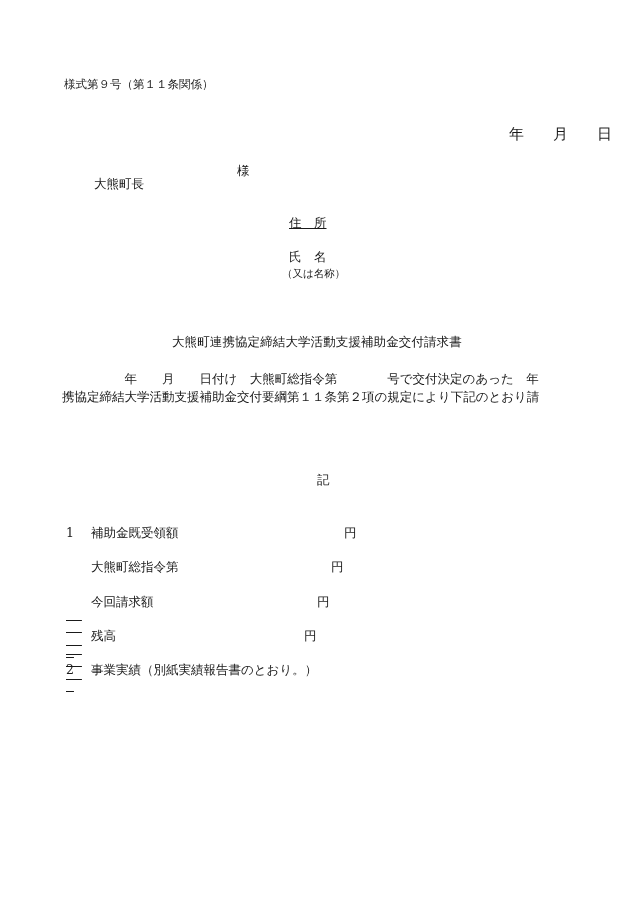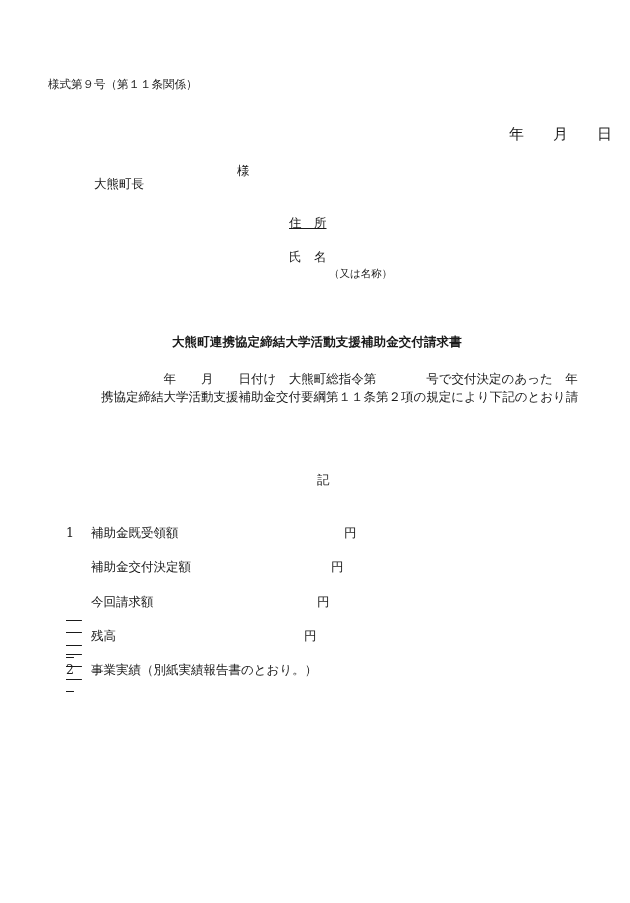--- a/index.html
+++ b/index.html
@@ -10,37 +10,36 @@
     body {
       width: 630px;
       height: 903px;
       position: relative;
       overflow: hidden;
       font-family: "DejaVu Serif", "Liberation Serif", serif;
       color: #1a1a1a;
       font-size: 12px;
     }
     .abs { position: absolute; white-space: pre; line-height: 1; }
-    .form-number { left: 48px; top: 79px; font-size: 11.5px; }
+    .form-number { left: 64px; top: 79px; font-size: 11.5px; }
     .date-line { left: 490px; top: 112px; font-size: 15px; }
     .date-line span { display: inline-block; }
     .addressee { left: 78px; top: 165px; font-size: 12.5px; }
     .addressee .sama { position: absolute; left: 159px; top: 0; }
     .addr-label { left: 289px; top: 217px; font-size: 12.5px; text-decoration: underline; }
     .name-label { left: 289px; top: 251px; font-size: 12.5px; }
-    .name-note { left: 282px; top: 268px; font-size: 10.5px; margin-left: 47px; }
-    .doc-title { left: 172px; top: 336px; font-size: 12.5px; letter-spacing: 0.1px; font-weight: bold; }
+    .name-note { left: 282px; top: 268px; font-size: 10.5px; }
+    .doc-title { left: 172px; top: 336px; font-size: 12.5px; letter-spacing: 0.1px; }
     .body-text {
       position: absolute;
       left: 62px;
       top: 370px;
       width: 520px;
       font-size: 12.5px;
       line-height: 17.5px;
-      margin-left: 39px;
     }
     .body-text .line { display: block; white-space: pre; }
     .ki { left: 317px; top: 474px; font-size: 12.5px; }
     .item { position: absolute; font-size: 12.5px; line-height: 1; white-space: pre; }
     .item .num { position: absolute; left: 0; top: 0; }
     .item .label { position: absolute; left: 25px; top: 0; }
     .item .yen { position: absolute; top: 0; }
   </style>
 </head>
 <body>
@@ -72,21 +71,21 @@
   <div class="abs ki">記</div>
 
   <div class="item" style="left:66px; top:527px;">
     <span class="num">1</span>
     <span class="label">補助金既受領額</span>
     <span class="yen" style="left:278px;">円</span>
   </div>
 
   <div class="item" style="left:66px; top:561px;">
     <span class="num"></span>
-    <span class="label">補助金交付決定額</span>
+    <span class="label">大熊町総指令第</span>
     <span class="yen" style="left:265px;">円</span>
   </div>
 
   <div class="item" style="left:66px; top:596px;text-decoration:underline;">
     <span class="num"></span>
     <span class="label">今回請求額</span>
     <span class="yen" style="left:251px;">円</span>
   </div>
 
   <div class="item" style="left:66px; top:630px;text-decoration:underline;">

